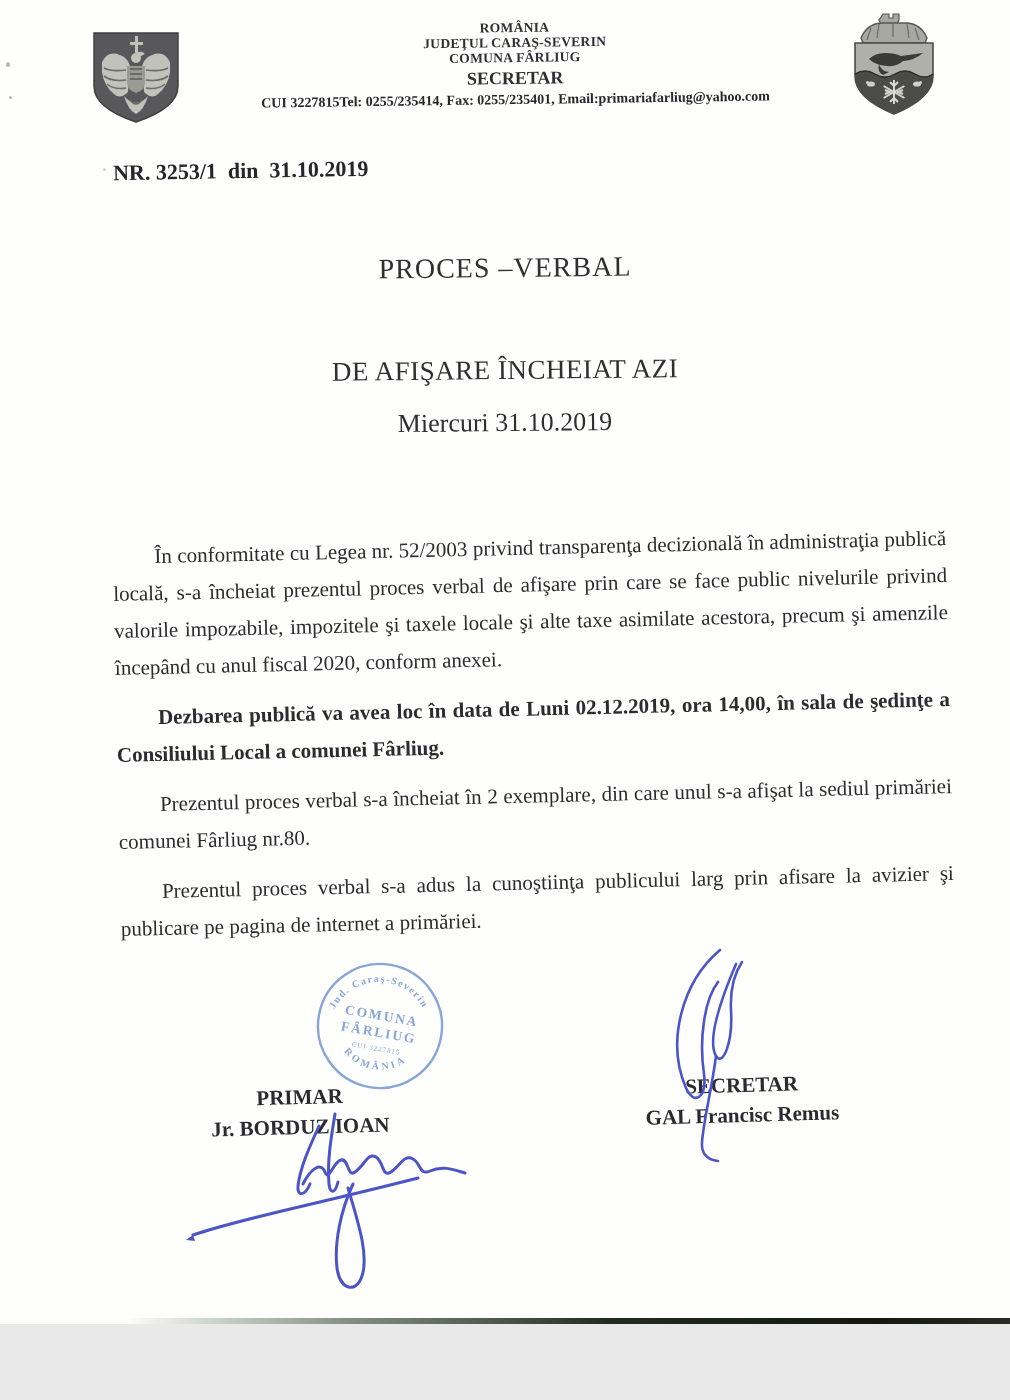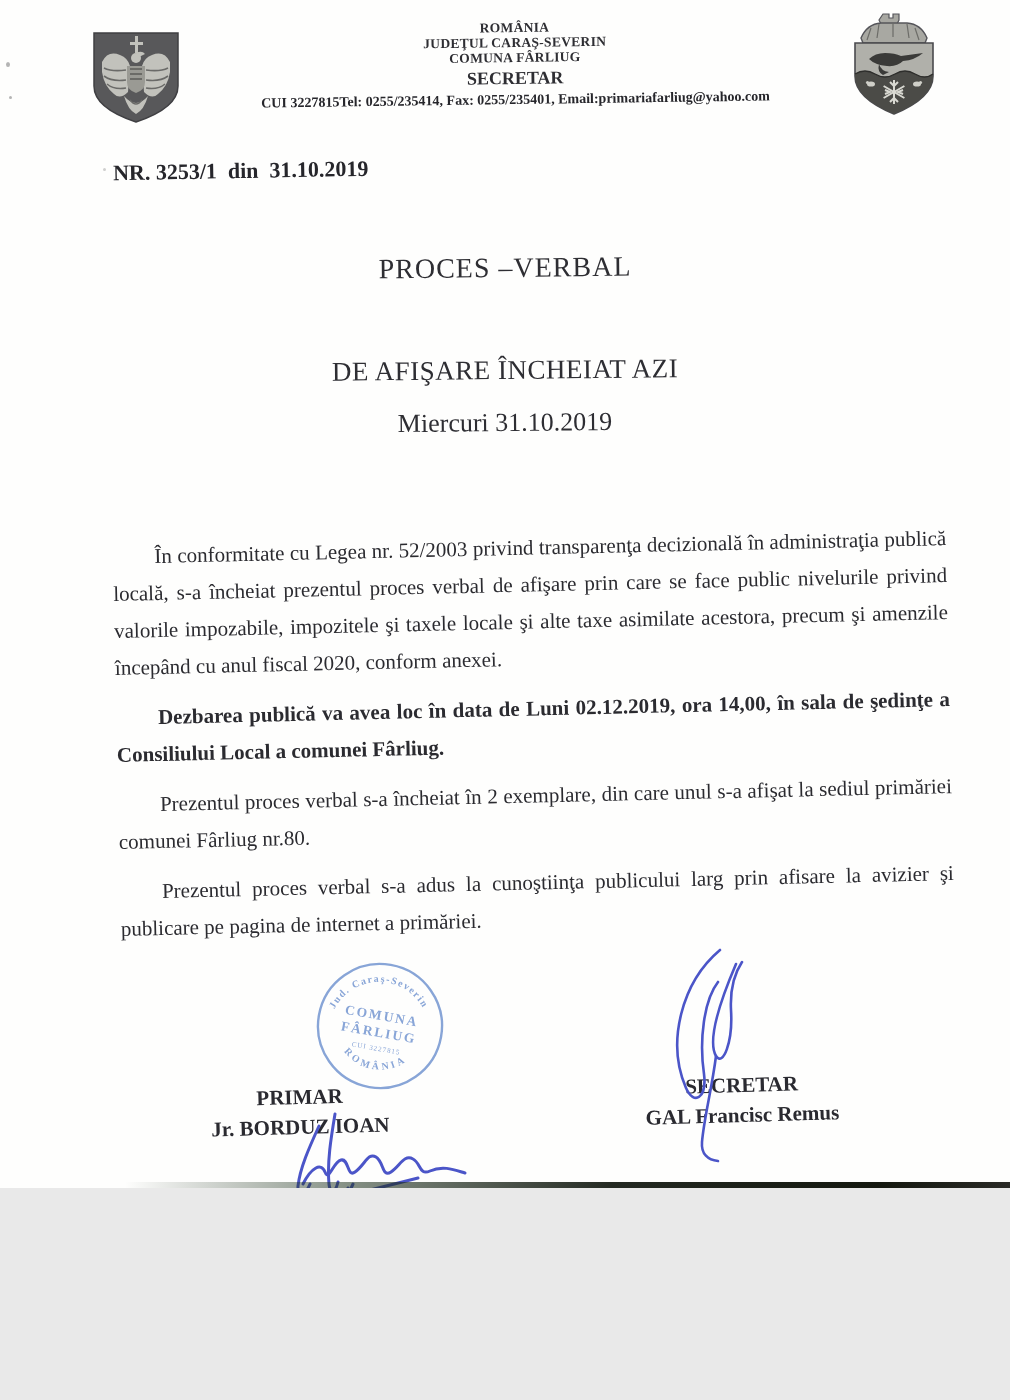--- a/index.html
+++ b/index.html
@@ -1,17 +1,17 @@
 <!DOCTYPE html>
 <html><head>
 <meta charset="utf-8">
 <style>
   html,body{margin:0;padding:0;background:#e9e9e9;}
   .page{
-    position:relative;width:1010px;height:1188px;background:#fefefd;
+    position:relative;width:1010px;height:1324px;background:#fefefd;
     overflow:hidden;font-family:"Liberation Serif","DejaVu Serif",serif;color:#2b2b2b;
   }
   
   .emblem{position:absolute;}
   .emblem-left{left:90px;top:28px;width:92px;height:98px;}
   .emblem-right{left:845px;top:12px;width:98px;height:108px;}
   .header-center{
     position:absolute;left:215px;top:20px;width:600px;text-align:center;
     font-weight:bold;transform:rotate(-0.8deg);line-height:1.12;
   }

